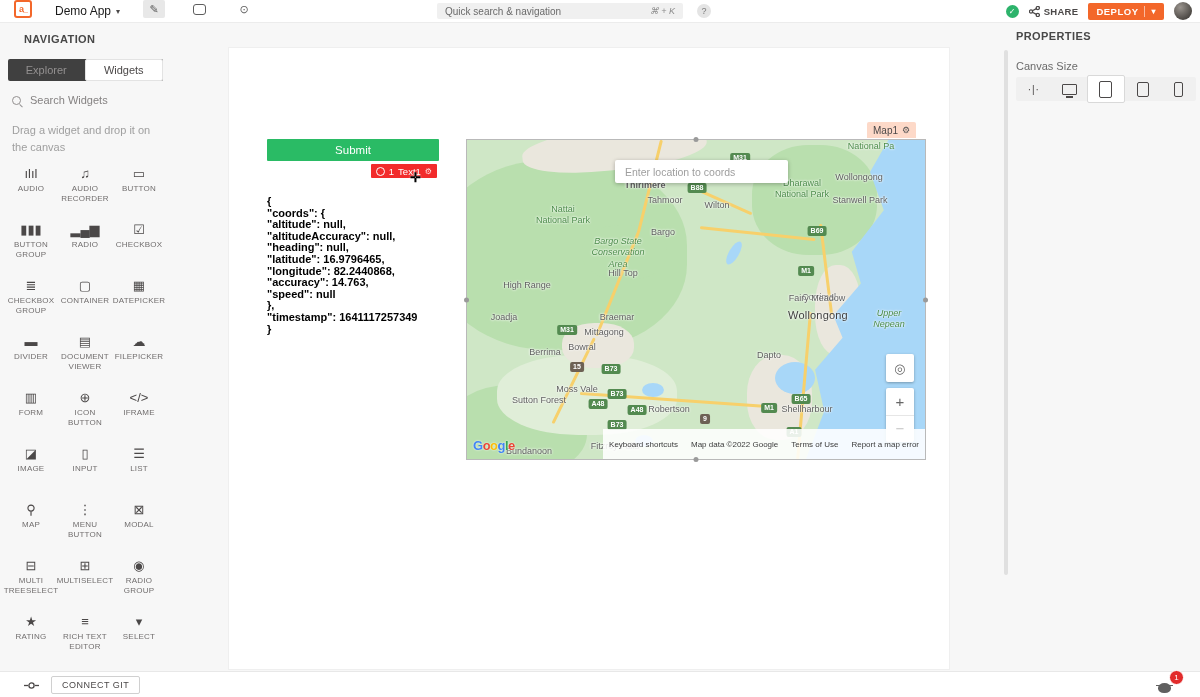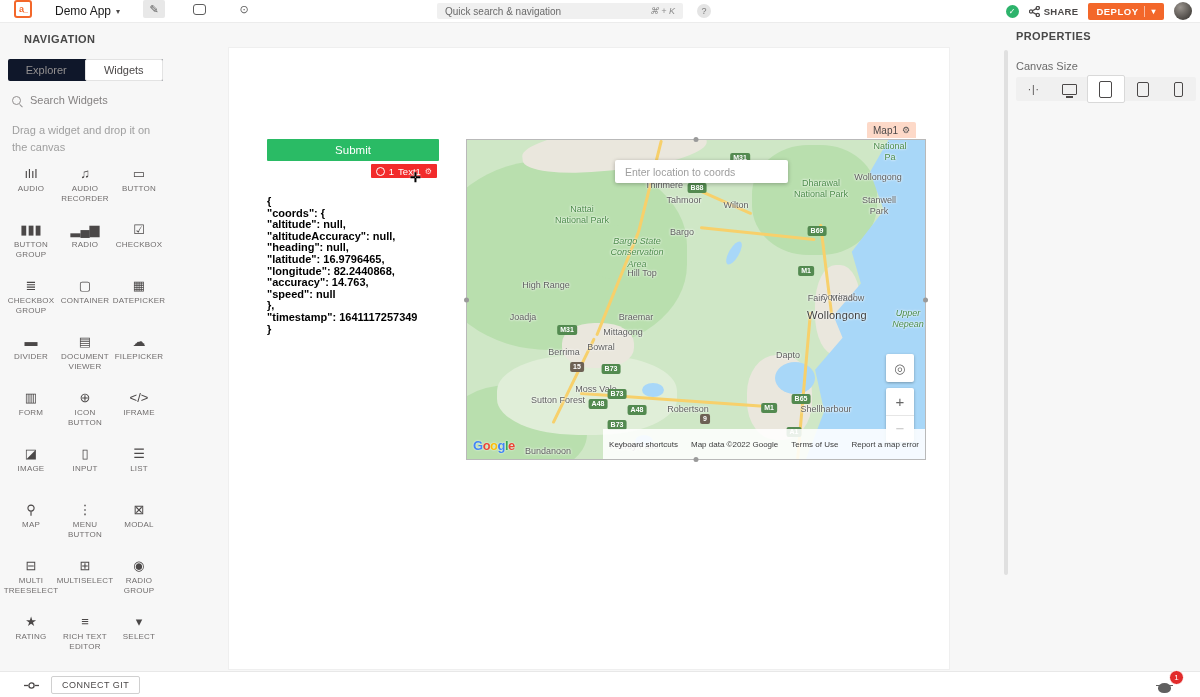--- a/index.html
+++ b/index.html
@@ -22,21 +22,21 @@
   .help{width:14px;height:14px;border-radius:50%;background:#e4e4e4;color:#7a7a7a;font-size:9px;display:flex;align-items:center;justify-content:center;cursor:pointer;}
   .tb-right{position:absolute;right:8px;top:0;height:22px;display:flex;align-items:center;gap:10px;}
   .savecheck{width:13px;height:13px;border-radius:50%;background:var(--check);color:#fff;font-size:8px;display:flex;align-items:center;justify-content:center;}
   .share{display:flex;align-items:center;gap:4px;font-size:9.5px;font-weight:bold;color:#4b4848;letter-spacing:.3px;cursor:pointer;}
   .deploy{display:flex;align-items:center;gap:6px;background:var(--orange);color:#fff;font-size:9.5px;font-weight:bold;letter-spacing:.5px;padding:3px 8px;border-radius:2px;cursor:pointer;}
   .dsep{width:1px;height:11px;background:rgba(255,255,255,.55);}
   .caret-w{font-size:8px;color:#fff;}
   .avatar{width:18px;height:18px;border-radius:50%;background:radial-gradient(circle at 35% 30%,#9a948e,#4e4a46 70%);cursor:pointer;}
   
   .nav-title{position:absolute;left:24px;top:33px;font-size:11px;font-weight:bold;color:#484848;letter-spacing:.4px;}
-  .tabs{position:absolute;left:8px;top:59px;width:155px;height:22px;background:#0f172a;border-radius:2px;display:flex;}
+  .tabs{position:absolute;left:8px;top:59px;width:155px;height:22px;background:#404040;border-radius:2px;display:flex;}
   .tab{flex:1;display:flex;align-items:center;justify-content:center;font-size:11px;color:#939090;cursor:pointer;border-radius:2px;}
   .tab.active{background:#fff;border:1px solid #e3e3e3;color:#4b4848;}
   .wsearch{position:absolute;left:12px;top:94px;display:flex;align-items:center;gap:9px;cursor:text;}
   .mag{width:7px;height:7px;border:1.4px solid #939090;border-radius:50%;position:relative;display:inline-block;}
   .mag::after{content:"";position:absolute;left:7px;top:7px;width:4px;height:1.4px;background:#939090;transform:rotate(45deg);transform-origin:0 0;}
   .wsearch-ph{font-size:11px;color:#858282;}
   .hint{position:absolute;left:12px;top:122px;width:140px;font-size:11px;line-height:1.55;color:#9f9f9f;}
   .wgrid{position:absolute;left:4px;top:162px;width:162px;display:grid;grid-template-columns:repeat(3,54px);grid-auto-rows:56px;justify-items:center;}
   .wcell{width:54px;display:flex;flex-direction:column;align-items:center;cursor:grab;}
   .wicon{height:18px;font-size:13px;color:#4b4848;display:flex;align-items:flex-end;justify-content:center;line-height:1;}
@@ -57,21 +57,21 @@
   .blob{position:absolute;border-radius:45%;}
   .park-g{background:#b9dfae;}
   .urban{background:#eae7dd;}
   .lite{background:#e0eed8;}
   .ocean{position:absolute;inset:0;background:#a8d7f8;
     clip-path:polygon(92% 0,100% 0,100% 100%,74% 100%,78% 85%,76% 72%,82% 62%,80% 55%,86% 45%,84% 35%,91% 22%,88% 10%);}
   .lake{position:absolute;background:#a8d7f8;border-radius:50%;}
   .road{position:absolute;background:#f7d06b;border-radius:2px;}
   .roadv{width:3px;transform-origin:top center;}
   .roadh{height:3px;transform-origin:left center;}
-  .mlabel{position:absolute;transform:translateX(-50%);font-size:9px;color:#5f5f5f;white-space:pre-line;text-align:center;line-height:1.25;text-shadow:0 0 2px #fff,0 0 3px #fff;margin-left:19px;}
+  .mlabel{position:absolute;transform:translateX(-50%);font-size:9px;color:#5f5f5f;white-space:pre-line;text-align:center;line-height:1.25;text-shadow:0 0 2px #fff,0 0 3px #fff;}
   .mlabel.park{color:#4c8c4a;}
   .mlabel.park-it{color:#4c8c4a;font-style:italic;}
   .mlabel.city{font-size:11px;color:#3e3e3e;letter-spacing:.2px;}
   .mbadge{position:absolute;transform:translateX(-50%);font-size:7px;font-weight:bold;color:#fff;padding:1px 3px;border-radius:2px;line-height:1.1;}
   .mbadge.green{background:#538a50;}
   .mbadge.dark{background:#6d6154;}
   .mapsearch{position:absolute;left:148px;top:20px;width:163px;height:23px;background:#fff;border-radius:2px;box-shadow:0 1px 4px rgba(0,0,0,.28);display:flex;align-items:center;padding-left:10px;font-size:10.5px;color:#9e9e9e;cursor:text;z-index:4;}
   .geoloc{position:absolute;left:419px;top:214px;width:28px;height:28px;background:#fff;border-radius:2px;box-shadow:0 1px 3px rgba(0,0,0,.3);display:flex;align-items:center;justify-content:center;font-size:13px;color:#666;cursor:pointer;z-index:4;}
   .zoomctl{position:absolute;left:419px;top:248px;width:28px;height:54px;background:#fff;border-radius:2px;box-shadow:0 1px 3px rgba(0,0,0,.3);display:flex;flex-direction:column;z-index:4;}
   .zbtn{flex:1;display:flex;align-items:center;justify-content:center;font-size:15px;color:#666;cursor:pointer;}
@@ -336,21 +336,21 @@
         <div class="road roadv" style="left:352px;top:84px;height:92px;transform:rotate(-7deg);"></div>
         <div class="road roadv" style="left:342px;top:172px;height:150px;transform:rotate(5deg);"></div>
         <div class="road roadh" style="left:233px;top:86px;width:116px;transform:rotate(6deg);"></div>
         <div class="road roadh" style="left:113px;top:252px;width:182px;transform:rotate(4deg);"></div>
         <div class="road roadh" style="left:230px;top:48px;width:60px;transform:rotate(24deg);"></div>
 
         <div style="position:absolute;inset:0;">
             <span class="mlabel park" style="left: 404px; top: 1px;">National Pa</span>
             <span class="mlabel park" style="left: 96px; top: 64px;">Nattai
 National Park</span>
-            <span class="mlabel " style="left: 178px; top: 40px;">Thirlmere</span>
+            <span class="mlabel " style="left: 178px; top: 40px; font-weight: bold;">Thirlmere</span>
             <span class="mlabel " style="left: 198px; top: 55px;">Tahmoor</span>
             <span class="mlabel " style="left: 196px; top: 87px;">Bargo</span>
             <span class="mlabel park-it" style="left: 151px; top: 96px;">Bargo State
 Conservation
 Area</span>
             <span class="mlabel " style="left: 156px; top: 128px;">Hill Top</span>
             <span class="mlabel " style="left: 60px; top: 140px;">High Range</span>
             <span class="mlabel " style="left: 37px; top: 172px;">Joadja</span>
             <span class="mlabel " style="left: 150px; top: 172px;">Braemar</span>
             <span class="mlabel " style="left: 137px; top: 187px;">Mittagong</span>

